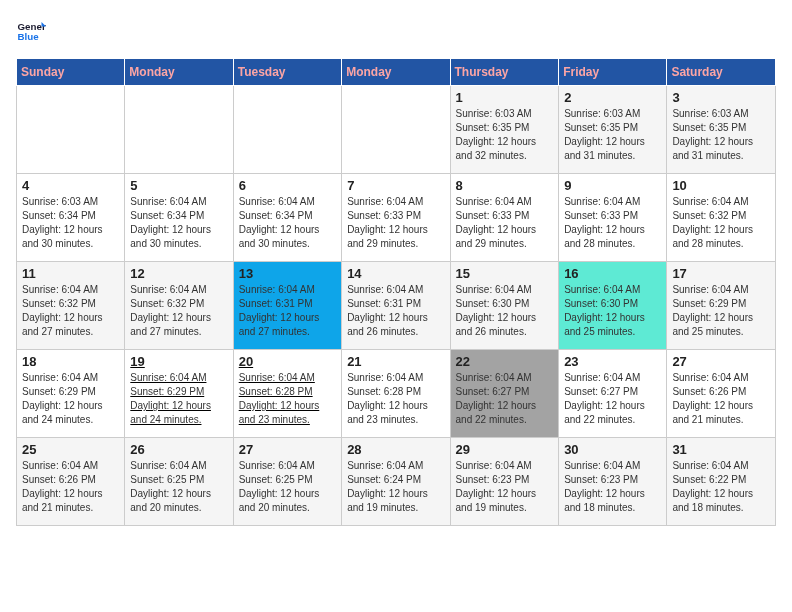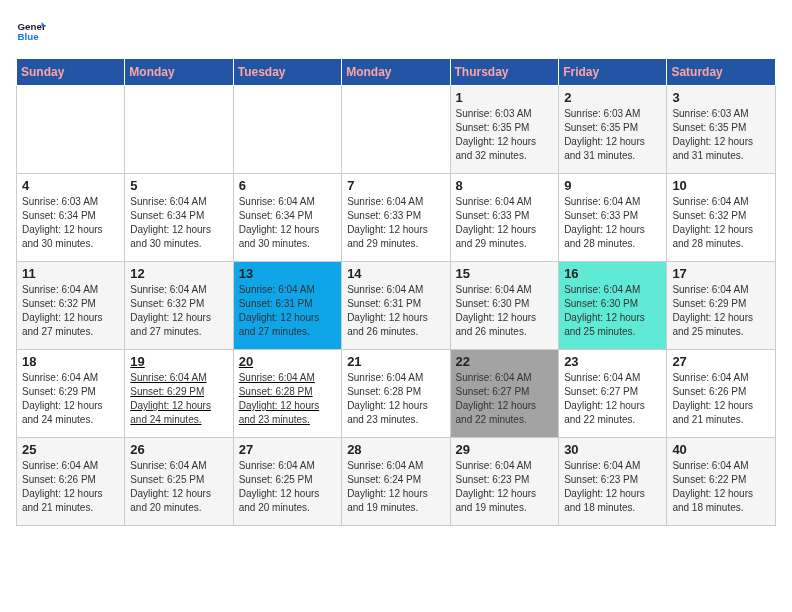--- a/index.html
+++ b/index.html
@@ -298,20 +298,20 @@
 Sunset: 6:23 PM
 Daylight: 12 hours and 19 minutes.</div>
         </td>
         <td style="background: rgb(245, 245, 245);">
           <div class="day-num">30</div>
           <div class="day-info" style="white-space: pre-line;">Sunrise: 6:04 AM
 Sunset: 6:23 PM
 Daylight: 12 hours and 18 minutes.</div>
         </td>
         <td style="background: rgb(245, 245, 245);">
-          <div class="day-num">40</div>
+          <div class="day-num">31</div>
           <div class="day-info" style="white-space: pre-line;">Sunrise: 6:04 AM
 Sunset: 6:22 PM
 Daylight: 12 hours and 18 minutes.</div>
         </td>
       </tr>
     </tbody>
 </table>
 
 </body></html>

